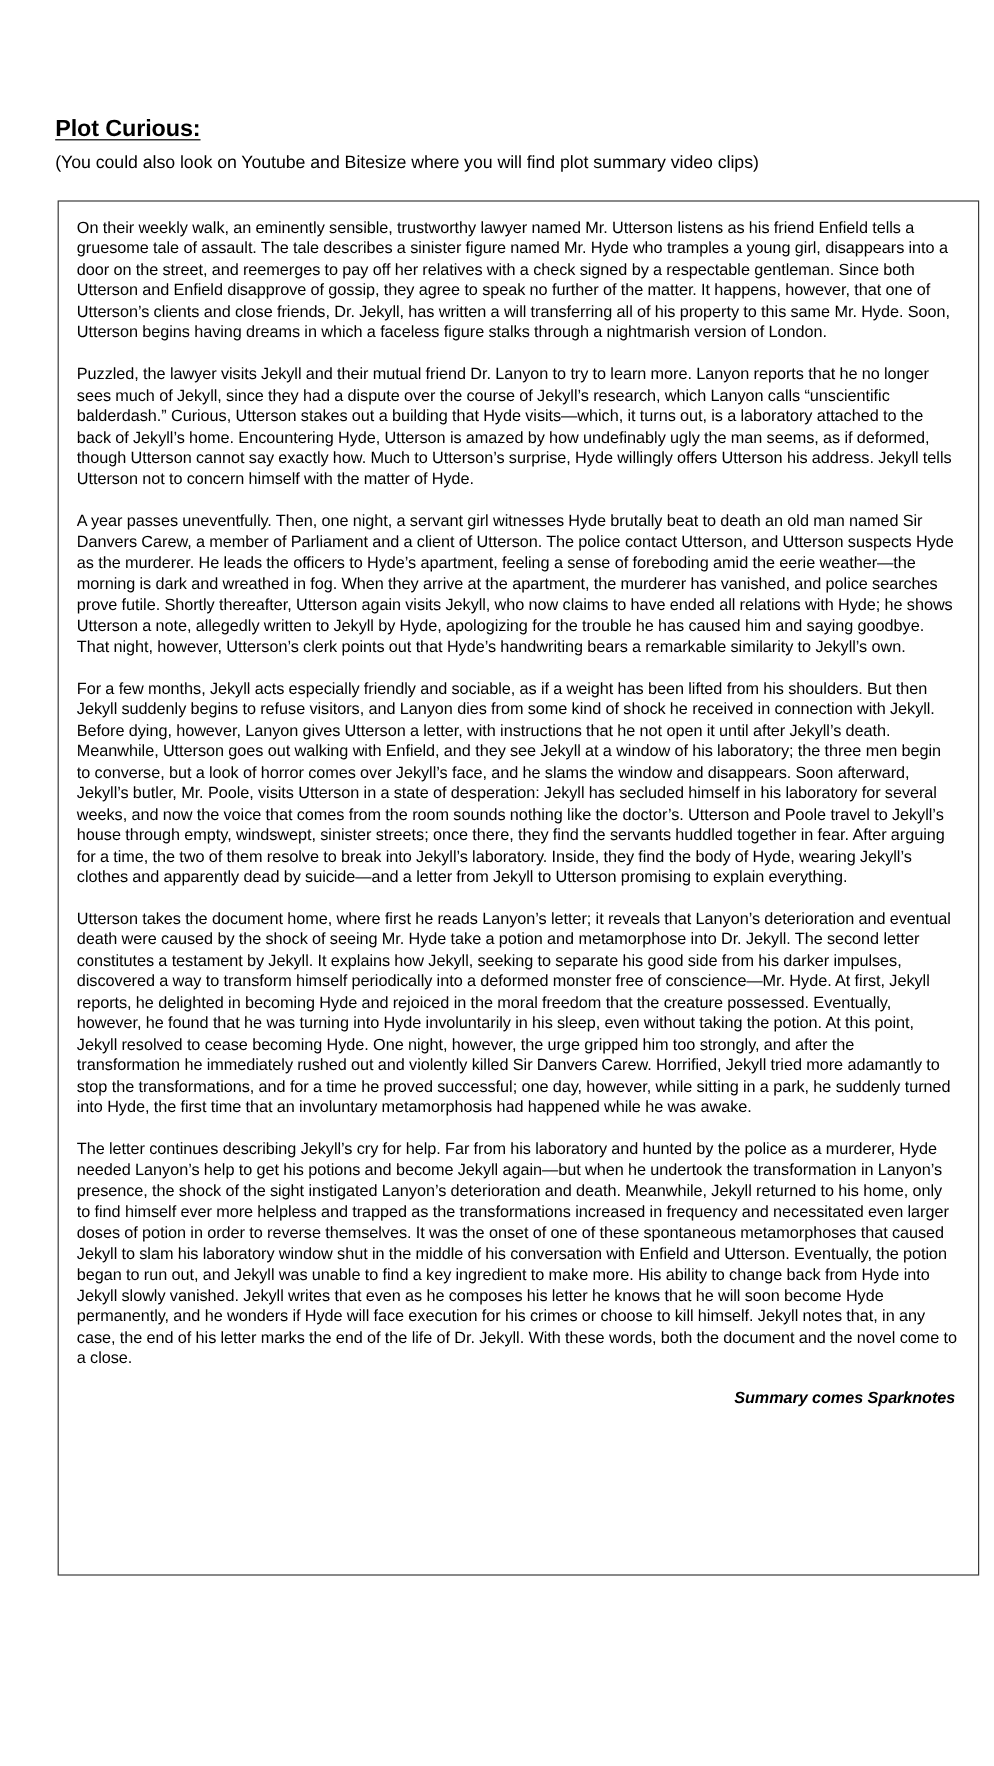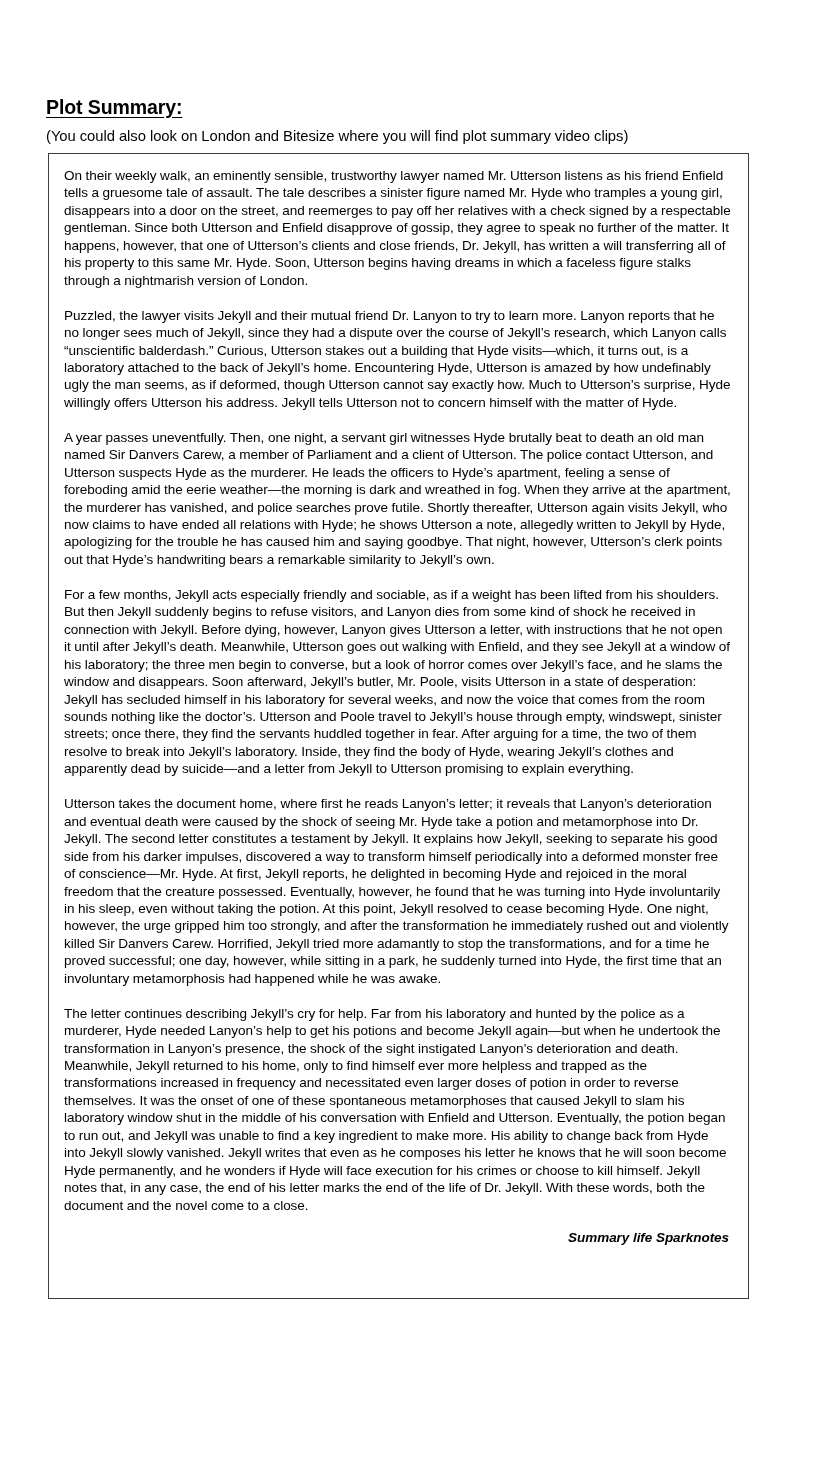--- a/index.html
+++ b/index.html
@@ -39,22 +39,22 @@
     top: 127px;
     font-size: 14.8px;
     font-weight: normal;
     line-height: 1.25;
     letter-spacing: -0.05px;
     white-space: nowrap;
   }
   .summary-box {
     position: absolute;
     left: 48px;
-    top: 153px;
-    width: 701px;
+    top: 167px;
+    width: 768px;
     height: 1146px;
     box-sizing: border-box;
     border: 1.4px solid #3b3b3b;
     background: #ffffff;
     padding: 13px 17px 10px 15px;
     overflow: hidden;
   }
   .para {
     font-size: 13.55px;
     line-height: 17.45px;
@@ -75,27 +75,27 @@
     margin-top: 8px;
     padding-right: 2px;
     letter-spacing: -0.05px;
   }
 </style>
 </head>
 <body>
 
 <div class="page">
 
-  <div class="page-title">Plot Summary:</div>
+  <div class="page-title">Plot Curious:</div>
 
-  <div class="page-subtitle">(You could also look on London and Bitesize where you will find plot summary video clips)</div>
+  <div class="page-subtitle">(You could also look on Youtube and Bitesize where you will find plot summary video clips)</div>
 
   <div class="summary-box">
     <p class="para">On their weekly walk, an eminently sensible, trustworthy lawyer named Mr. Utterson listens as his friend Enfield tells a gruesome tale of assault. The tale describes a sinister figure named Mr. Hyde who tramples a young girl, disappears into a door on the street, and reemerges to pay off her relatives with a check signed by a respectable gentleman. Since both Utterson and Enfield disapprove of gossip, they agree to speak no further of the matter. It happens, however, that one of Utterson’s clients and close friends, Dr. Jekyll, has written a will transferring all of his property to this same Mr. Hyde. Soon, Utterson begins having dreams in which a faceless figure stalks through a nightmarish version of London.</p>
     <p class="para">Puzzled, the lawyer visits Jekyll and their mutual friend Dr. Lanyon to try to learn more. Lanyon reports that he no longer sees much of Jekyll, since they had a dispute over the course of Jekyll’s research, which Lanyon calls “unscientific balderdash.” Curious, Utterson stakes out a building that Hyde visits—which, it turns out, is a laboratory attached to the back of Jekyll’s home. Encountering Hyde, Utterson is amazed by how undefinably ugly the man seems, as if deformed, though Utterson cannot say exactly how. Much to Utterson’s surprise, Hyde willingly offers Utterson his address. Jekyll tells Utterson not to concern himself with the matter of Hyde.</p>
     <p class="para">A year passes uneventfully. Then, one night, a servant girl witnesses Hyde brutally beat to death an old man named Sir Danvers Carew, a member of Parliament and a client of Utterson. The police contact Utterson, and Utterson suspects Hyde as the murderer. He leads the officers to Hyde’s apartment, feeling a sense of foreboding amid the eerie weather—the morning is dark and wreathed in fog. When they arrive at the apartment, the murderer has vanished, and police searches prove futile. Shortly thereafter, Utterson again visits Jekyll, who now claims to have ended all relations with Hyde; he shows Utterson a note, allegedly written to Jekyll by Hyde, apologizing for the trouble he has caused him and saying goodbye. That night, however, Utterson’s clerk points out that Hyde’s handwriting bears a remarkable similarity to Jekyll’s own.</p>
     <p class="para">For a few months, Jekyll acts especially friendly and sociable, as if a weight has been lifted from his shoulders. But then Jekyll suddenly begins to refuse visitors, and Lanyon dies from some kind of shock he received in connection with Jekyll. Before dying, however, Lanyon gives Utterson a letter, with instructions that he not open it until after Jekyll’s death. Meanwhile, Utterson goes out walking with Enfield, and they see Jekyll at a window of his laboratory; the three men begin to converse, but a look of horror comes over Jekyll’s face, and he slams the window and disappears. Soon afterward, Jekyll’s butler, Mr. Poole, visits Utterson in a state of desperation: Jekyll has secluded himself in his laboratory for several weeks, and now the voice that comes from the room sounds nothing like the doctor’s. Utterson and Poole travel to Jekyll’s house through empty, windswept, sinister streets; once there, they find the servants huddled together in fear. After arguing for a time, the two of them resolve to break into Jekyll’s laboratory. Inside, they find the body of Hyde, wearing Jekyll’s clothes and apparently dead by suicide—and a letter from Jekyll to Utterson promising to explain everything.</p>
     <p class="para">Utterson takes the document home, where first he reads Lanyon’s letter; it reveals that Lanyon’s deterioration and eventual death were caused by the shock of seeing Mr. Hyde take a potion and metamorphose into Dr. Jekyll. The second letter constitutes a testament by Jekyll. It explains how Jekyll, seeking to separate his good side from his darker impulses, discovered a way to transform himself periodically into a deformed monster free of conscience—Mr. Hyde. At first, Jekyll reports, he delighted in becoming Hyde and rejoiced in the moral freedom that the creature possessed. Eventually, however, he found that he was turning into Hyde involuntarily in his sleep, even without taking the potion. At this point, Jekyll resolved to cease becoming Hyde. One night, however, the urge gripped him too strongly, and after the transformation he immediately rushed out and violently killed Sir Danvers Carew. Horrified, Jekyll tried more adamantly to stop the transformations, and for a time he proved successful; one day, however, while sitting in a park, he suddenly turned into Hyde, the first time that an involuntary metamorphosis had happened while he was awake.</p>
     <p class="para">The letter continues describing Jekyll’s cry for help. Far from his laboratory and hunted by the police as a murderer, Hyde needed Lanyon’s help to get his potions and become Jekyll again—but when he undertook the transformation in Lanyon’s presence, the shock of the sight instigated Lanyon’s deterioration and death. Meanwhile, Jekyll returned to his home, only to find himself ever more helpless and trapped as the transformations increased in frequency and necessitated even larger doses of potion in order to reverse themselves. It was the onset of one of these spontaneous metamorphoses that caused Jekyll to slam his laboratory window shut in the middle of his conversation with Enfield and Utterson. Eventually, the potion began to run out, and Jekyll was unable to find a key ingredient to make more. His ability to change back from Hyde into Jekyll slowly vanished. Jekyll writes that even as he composes his letter he knows that he will soon become Hyde permanently, and he wonders if Hyde will face execution for his crimes or choose to kill himself. Jekyll notes that, in any case, the end of his letter marks the end of the life of Dr. Jekyll. With these words, both the document and the novel come to a close.</p>
-    <div class="attribution">Summary life Sparknotes</div>
+    <div class="attribution">Summary comes Sparknotes</div>
   </div>
 
 </div>
 
 </body></html>

